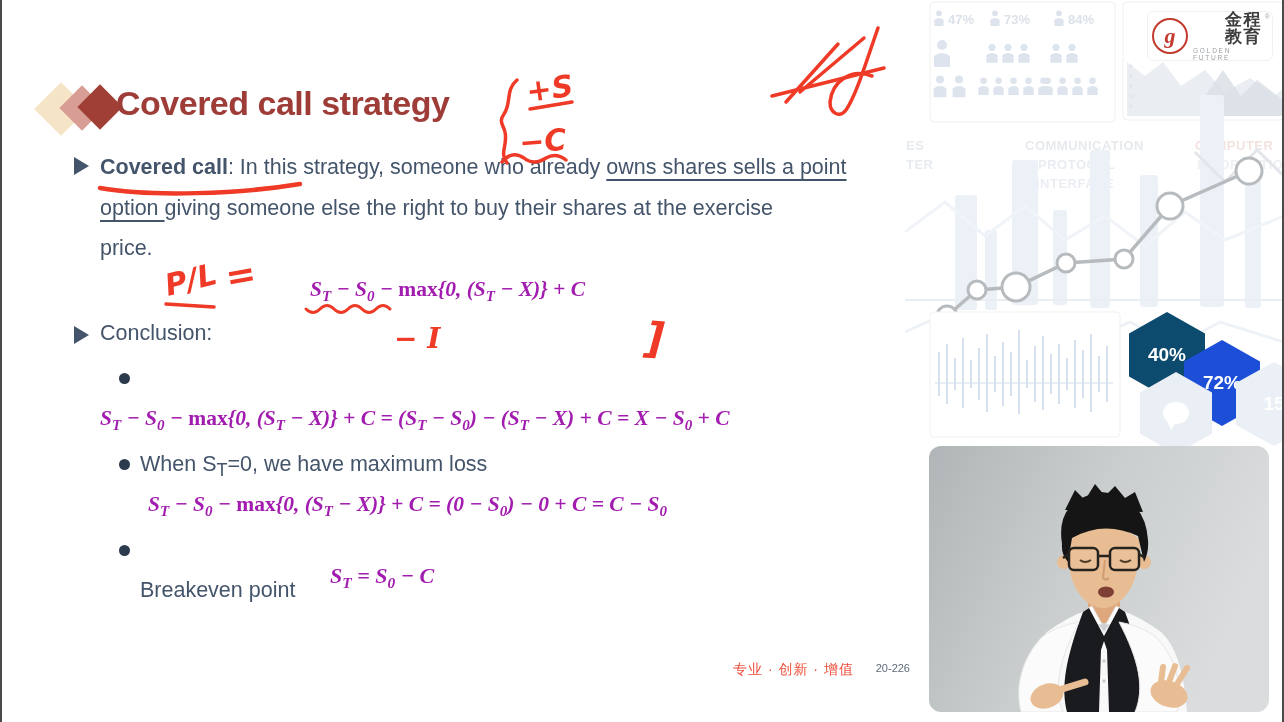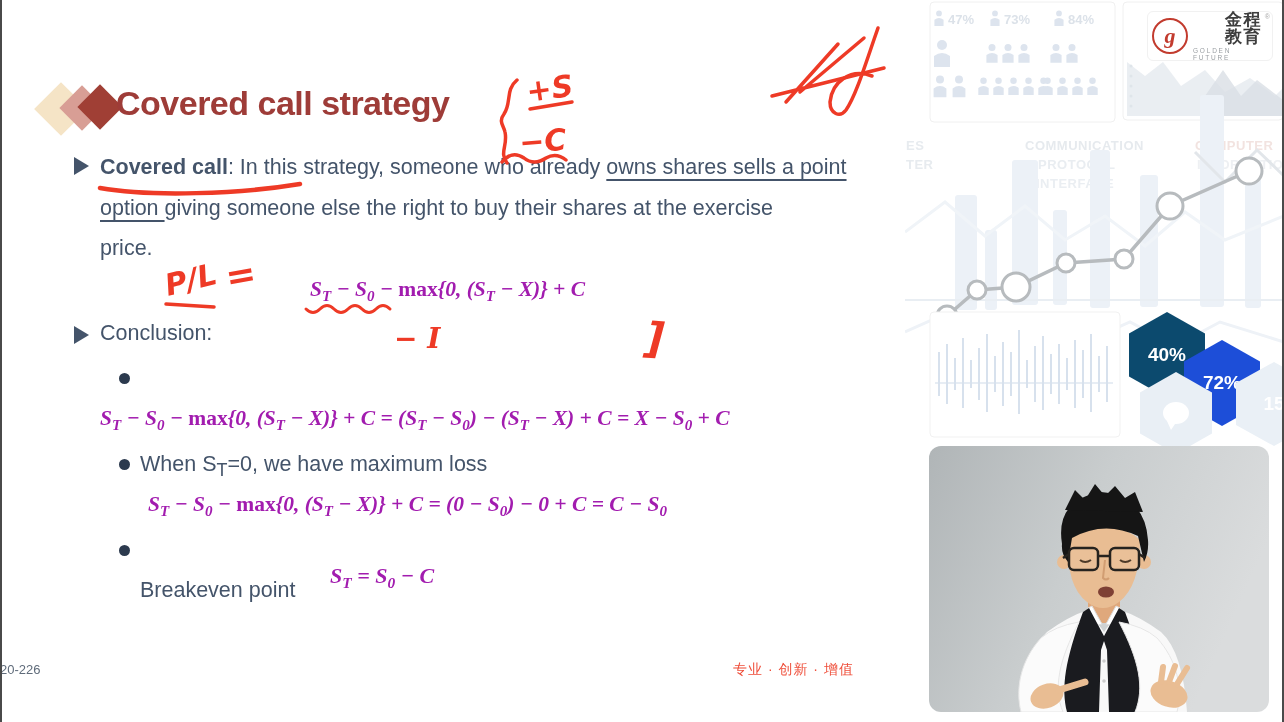--- a/index.html
+++ b/index.html
@@ -31,21 +31,21 @@
   #dot-1{left:119px;top:373px;} #dot-2{left:119px;top:459px;} #dot-3{left:119px;top:545px;}
   #point-1-text{left:140px;top:366px;} #point-2-text{left:140px;top:452px;} #point-3-text{left:140px;top:538px;margin-top:40px;}
   .formula{font-family:"Liberation Serif","DejaVu Serif",serif;font-style:italic;color:#a21caf;font-weight:bold;}
   .formula .rm{font-style:normal;}
   .formula sub{font-size:70%;}
   #formula-main{left:310px;top:277px;font-size:21.5px;}
   #formula-1{left:100px;top:406px;font-size:21.5px;}
   #formula-2{left:148px;top:492px;font-size:21.5px;}
   #formula-3{left:330px;top:563px;font-size:22px;}
 
-  #page-number{left:0;top:662px;width:910px;text-align:left;font-size:13px;color:#5f6b7a;}
+  #page-number{left:0;top:662px;width:910px;text-align:right;font-size:11px;color:#5f6b7a;}
   #slogan{left:733px;top:661px;width:165px;font-size:14px;font-weight:400;color:#ef4f3b;letter-spacing:1px;}
 
   #annotations{left:0;top:0;width:910px;height:722px;pointer-events:none;z-index:6;}
 
   
   #sidebar-art{left:905px;top:0;width:379px;height:446px;}
   .hex{position:absolute;clip-path:polygon(50% 0,100% 25%,100% 75%,50% 100%,0 75%,0 25%);
        display:flex;align-items:center;justify-content:center;color:#ffffff;font-weight:700;font-size:19px;}
   #hex-40{left:1129px;top:312px;width:76px;height:86px;background:#0c4a6e;}
   #hex-72{left:1184px;top:340px;width:76px;height:86px;background:#1d4ed8;}

